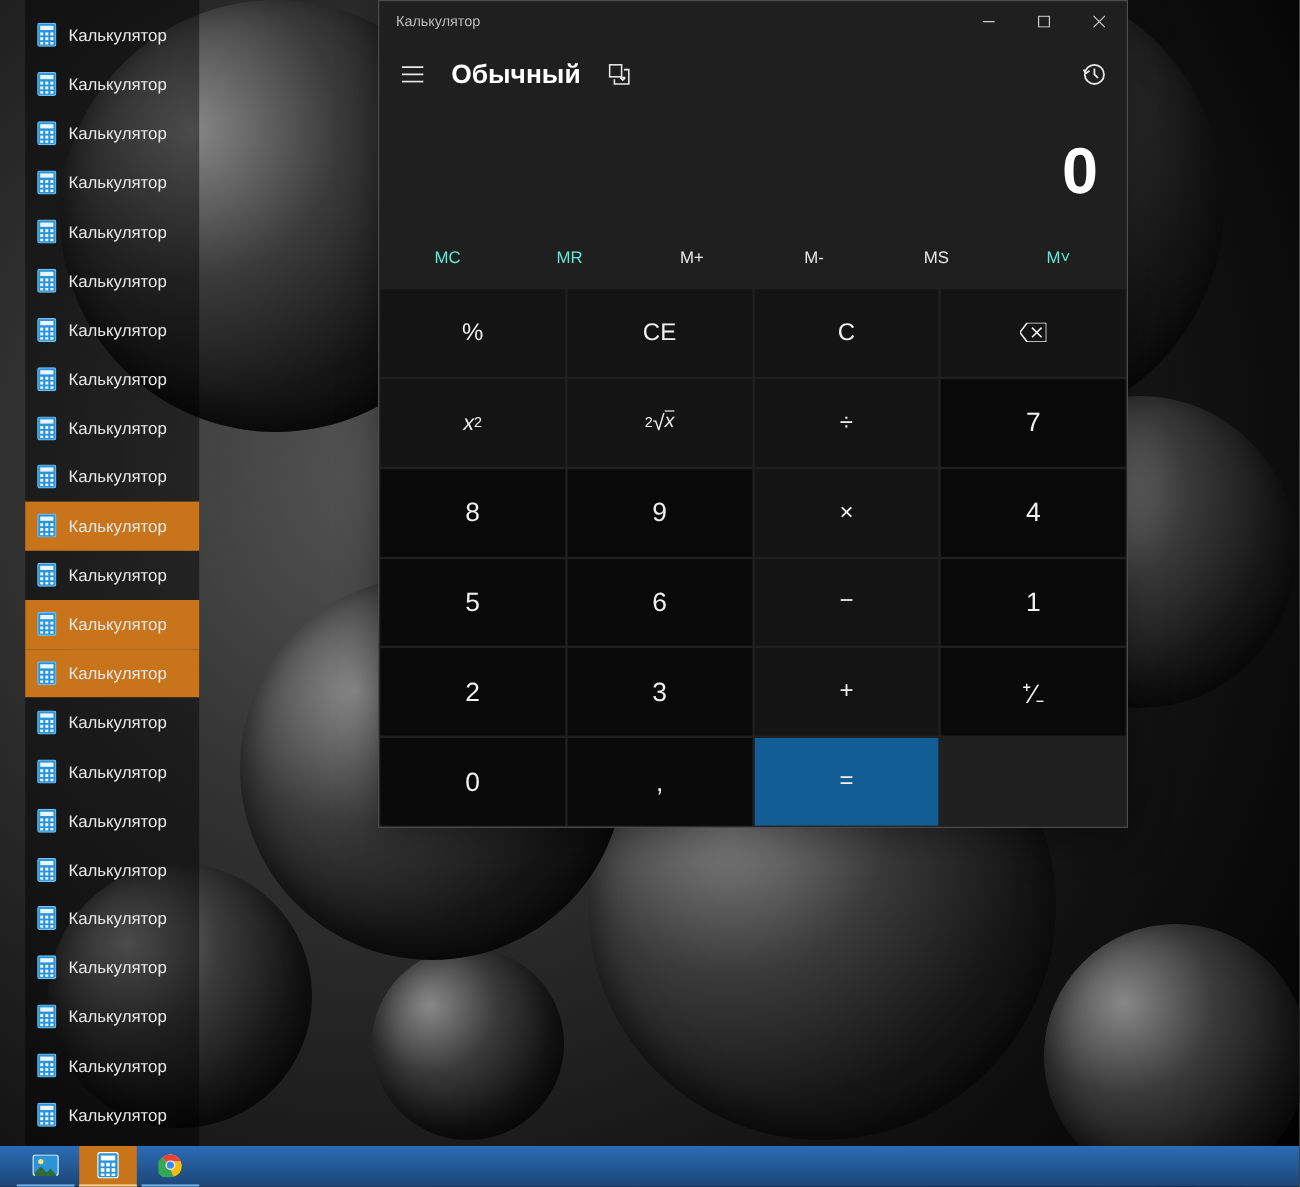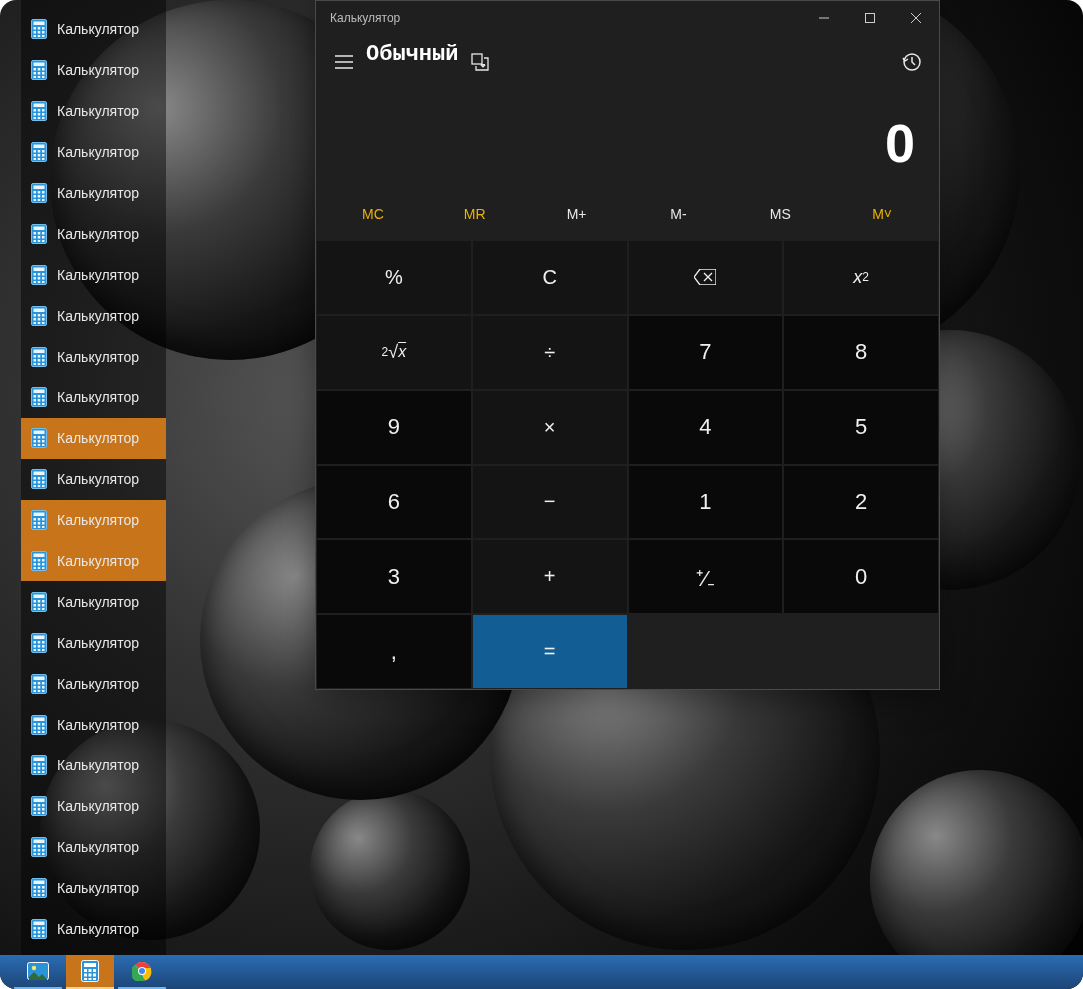--- a/index.html
+++ b/index.html
@@ -5,21 +5,20 @@
   * { box-sizing: border-box; margin: 0; padding: 0; }
   html, body { width: 100%; height: 100%; font-family: "Segoe UI", Arial, sans-serif; overflow: hidden; }
   .desktop {
     position: relative;
     width: 1083px;
     height: 989px;
     background: radial-gradient(circle at 30% 40%, #555 0%, #333 30%, #111 70%, #000 100%),
                 radial-gradient(circle at 70% 70%, #666 0%, #1b1b1b 30%, transparent 50%);
     background-color:#0e0e0e;
     overflow:hidden;
-    border-radius:16px;
   }
   
   .bg-sphere { position:absolute; border-radius:50%; background:radial-gradient(circle at 30% 30%, #888, #3a3a3a 35%, #161616 65%, #020202 100%); box-shadow: inset 0 -10px 30px rgba(0,0,0,.6);}
   .bg-s1{width:360px;height:360px;left:50px;top:0px;}
   .bg-s2{width:380px;height:380px;left:640px;top:-20px;}
   .bg-s3{width:260px;height:260px;left:820px;top:330px;}
   .bg-s4{width:390px;height:390px;left:490px;top:560px;}
   .bg-s5{width:220px;height:220px;left:870px;top:770px;}
   .bg-s6{width:220px;height:220px;left:40px;top:720px;}
   .bg-s7{width:160px;height:160px;left:310px;top:790px;}
@@ -48,41 +47,40 @@
     box-shadow:0 8px 30px rgba(0,0,0,.4);
   }
   .titlebar {
     height:33px; display:flex; align-items:center; padding-left:14px;
     color:#bcbcbc; font-size:12px;
   }
   .titlebar .window-controls{margin-left:auto;display:flex;}
   .wbtn{width:46px;height:33px;display:flex;align-items:center;justify-content:center;color:#cccccc;cursor:pointer;}
 
   .toolbar {
-    display:flex; align-items:flex-start; gap:2px;
+    display:flex; align-items:center; gap:12px;
     padding:8px 8px 8px 8px;
-    font-family:Liberation Mono, monospace;
   }
   .iconbtn {
     width:40px;height:40px;display:flex;align-items:center;justify-content:center;color:#e8e8e8;cursor:pointer;
   }
   .mode-title{color:#fff;font-size:22px;font-weight:600;}
   .spacer{flex:1;}
 
   .display {
     flex:0 0 auto; text-align:right;
     color:#fff; font-size:54px; font-weight:600;
     padding:22px 24px 22px 0;
   }
 
   .memrow {
     display:flex; justify-content:space-between; padding:0 6px 8px 6px;
   }
   .membtn{
-    flex:1; text-align:center; color:#eab308; font-size:14px; padding:10px 0; cursor:pointer;
+    flex:1; text-align:center; color:#5eead4; font-size:14px; padding:10px 0; cursor:pointer;
   }
   .membtn.active{color:#e8e8e8;}
 
   .keypad {
     flex:1; display:grid;
     grid-template-columns: repeat(4,1fr);
     grid-auto-rows: 1fr;
     gap:2px; padding:1px;
   }
   .key {
@@ -639,20 +637,21 @@
       <div class="membtn">MC</div>
       <div class="membtn">MR</div>
       <div class="membtn active">M+</div>
       <div class="membtn active">M-</div>
       <div class="membtn active">MS</div>
       <div class="membtn">M˅</div>
     </div>
 
     <div class="keypad">
       <div class="key">%</div>
+      <div class="key">CE</div>
       <div class="key">C</div>
       <div class="key">
         <svg width="22" height="16" viewBox="0 0 22 16">
             <path d="M6 0h15a1 1 0 0 1 1 1v14a1 1 0 0 1-1 1H6L0 8z" fill="none" stroke="currentColor" stroke-width="1.3"></path>
             <path d="M10 4l8 8M18 4l-8 8" stroke="currentColor" stroke-width="1.3"></path>
           </svg>
       </div>
 
       <div class="key">
           <span class="sym" style="font-size:18px">x</span>

